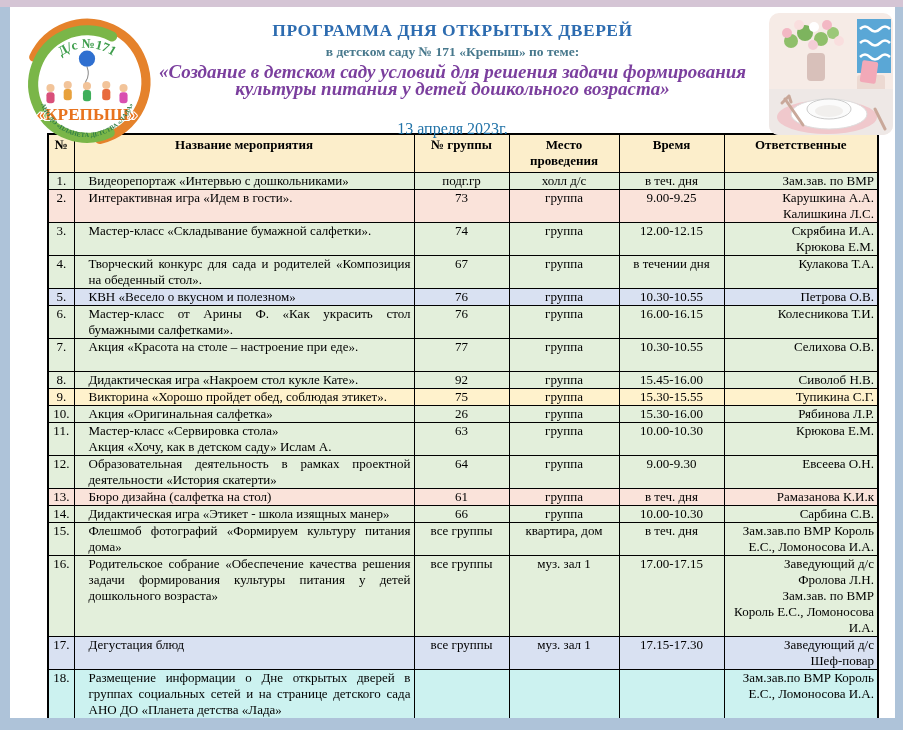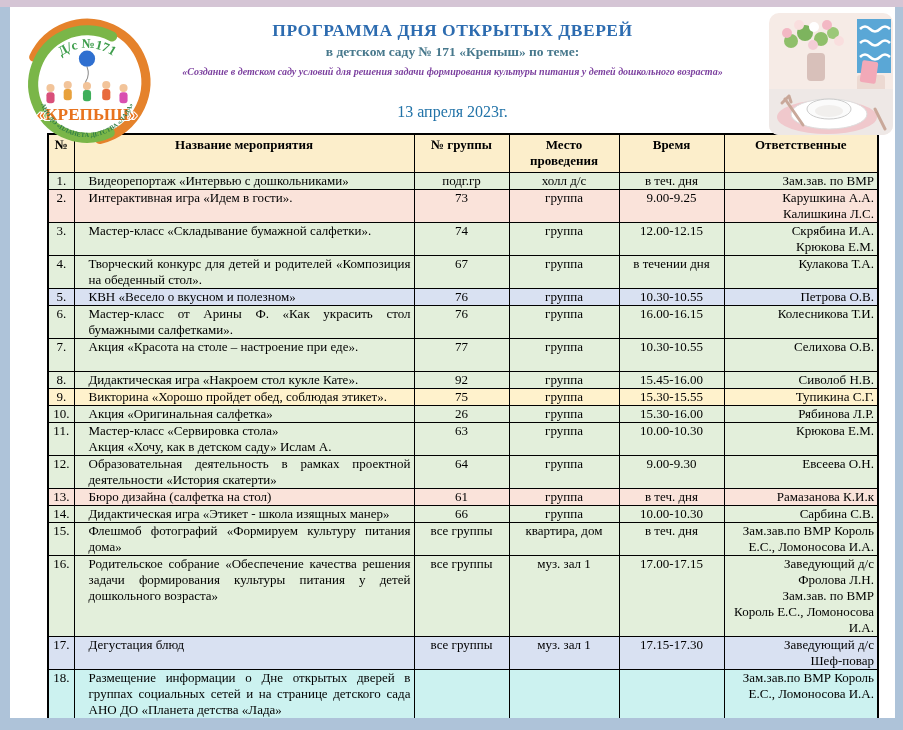--- a/index.html
+++ b/index.html
@@ -8,21 +8,21 @@
   .top-strip { position:absolute; top:0; left:0; right:0; height:7px; background:var(--top_strip,#d5c5d5); z-index:3; }
   .page { position:absolute; top:7px; left:10px; right:8px; bottom:12px; background:#fff; overflow:hidden; }
 
   .header-area { position:relative; height:126px; width:100%; }
   .logo-wrap { position:absolute; left:6px; top:4px; width:142px; height:142px; z-index:2; }
   .photo-wrap { position:absolute; right:2px; top:6px; width:124px; height:122px; border-radius:10px; overflow:hidden;
                 box-shadow:inset 0 0 10px 6px rgba(255,255,255,.85); }
   .titles { width:100%; text-align:center; padding-top:13px; }
   .title-main { color:var(--title_blue,#2d6cb0); font-size:17.5px; font-weight:bold; letter-spacing:.5px; }
   .title-sub { color:var(--subtitle_teal,#47788c); font-size:13.5px; font-weight:bold; margin-top:3px; }
-  .title-theme { color:var(--theme_purple,#7b3f9e); font-size:10px; font-weight:bold; font-style:italic; margin:3px auto 0; width:640px; line-height:17px; }
+  .title-theme { color:var(--theme_purple,#7b3f9e); font-size:19px; font-weight:bold; font-style:italic; margin:3px auto 0; width:640px; line-height:17px; }
   .title-date { color:var(--date_blue,#2273a8); font-size:16px; font-weight:normal; margin-top:23px; }
 
   table.schedule { border-collapse:collapse; margin-left:37px; width:830px; table-layout:fixed;
                    font-size:13px; line-height:16px; border:2px solid #000; }
   .schedule th, .schedule td { border:1px solid #000; vertical-align:top; padding:0 3px; overflow:hidden; }
   .schedule th { background:var(--header_fill,#fceecb); font-weight:bold; height:38px; text-align:center; padding-top:2px; }
   col.c-num{width:26px} col.c-name{width:340px} col.c-group{width:95px} col.c-place{width:110px} col.c-time{width:105px} col.c-resp{width:154px}
   td.cell-num { text-align:center; }
   td.cell-name { text-align:justify; white-space:pre-line; padding-left:14px; }
   td.cell-group, td.cell-place, td.cell-time { text-align:center; }
@@ -152,21 +152,21 @@
     <td class="cell-num">3.</td>
     <td class="cell-name">Мастер-класс «Складывание бумажной салфетки».</td>
     <td class="cell-group">74</td>
     <td class="cell-place">группа</td>
     <td class="cell-time">12.00-12.15</td>
     <td class="cell-resp">Скрябина И.А.
 Крюкова Е.М.</td>
   </tr>
         <tr style="background: rgb(227, 239, 219);">
     <td class="cell-num">4.</td>
-    <td class="cell-name">Творческий конкурс для детей и родителей «Композиция на обеденный стол».</td>
+    <td class="cell-name">Творческий конкурс для сада и родителей «Композиция на обеденный стол».</td>
     <td class="cell-group">67</td>
     <td class="cell-place">группа</td>
     <td class="cell-time">в течении дня</td>
     <td class="cell-resp">Кулакова Т.А.</td>
   </tr>
         <tr style="background: rgb(217, 225, 242);">
     <td class="cell-num">5.</td>
     <td class="cell-name">КВН «Весело о вкусном и полезном»</td>
     <td class="cell-group">76</td>
     <td class="cell-place">группа</td>

